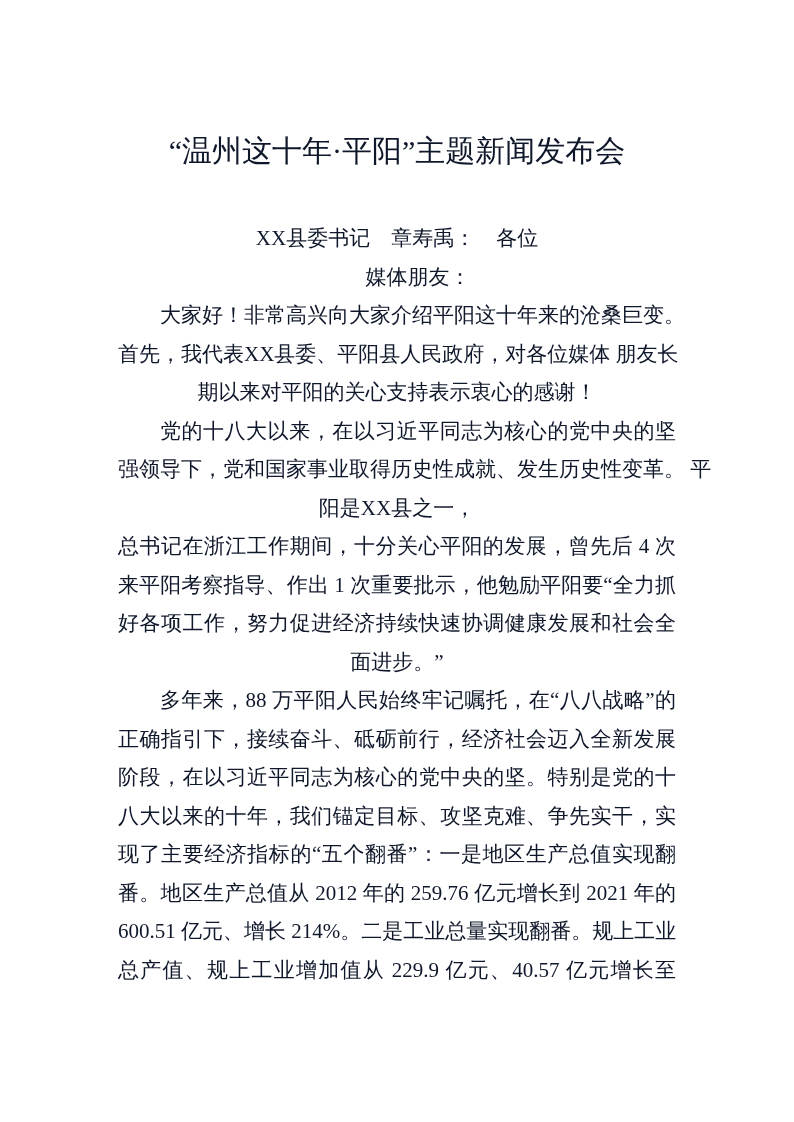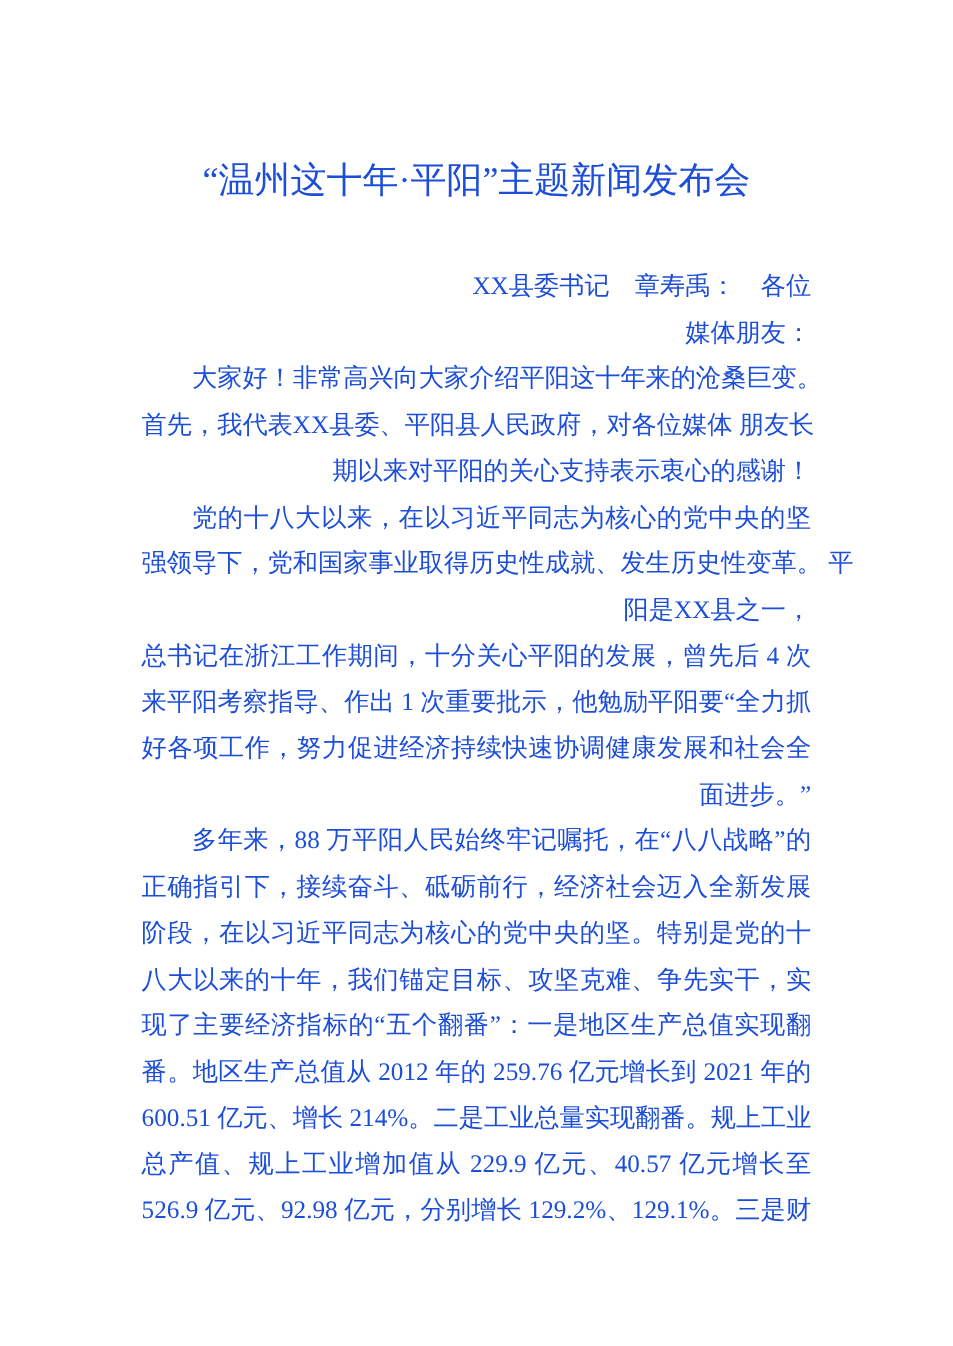--- a/index.html
+++ b/index.html
@@ -5,21 +5,21 @@
   html, body {
     margin: 0;
     padding: 0;
     background: #ffffff;
   }
   .page {
     position: relative;
     width: 794px;
     height: 1122px;
     background: #ffffff;
-    color: #1d4ed8;
+    color: #0f172a;
     font-family: "Liberation Serif", "DejaVu Serif", serif;
     box-sizing: border-box;
     padding: 132px 118px 0 118px;
     overflow: hidden;
   }
   .doc-title {
     margin: 0;
     font-size: 30px;
     font-weight: 500;
     line-height: 38px;
@@ -28,21 +28,21 @@
   }
   .doc-body {
     margin-top: 49px;
   }
   .line {
     box-sizing: border-box;
     width: 558px;
     font-size: 21px;
     line-height: 38.5px;
     white-space: pre;
-    text-align: right;
+    text-align: center;
   }
   .line.indent {
     padding-left: 42px;
   }
   .line.fill {
     text-align: justify;
     text-align-last: justify;
     text-justify: inter-character;
   }
 </style>
@@ -65,15 +65,14 @@
       <div class="line fill">好各项工作，努力促进经济持续快速协调健康发展和社会全</div>
       <div class="line">面进步。”</div>
       <div class="line indent fill">多年来，88 万平阳人民始终牢记嘱托，在“八八战略”的</div>
       <div class="line fill">正确指引下，接续奋斗、砥砺前行，经济社会迈入全新发展</div>
       <div class="line fill">阶段，在以习近平同志为核心的党中央的坚。特别是党的十</div>
       <div class="line fill">八大以来的十年，我们锚定目标、攻坚克难、争先实干，实</div>
       <div class="line fill">现了主要经济指标的“五个翻番”：一是地区生产总值实现翻</div>
       <div class="line fill">番。地区生产总值从 2012 年的 259.76 亿元增长到 2021 年的</div>
       <div class="line fill">600.51 亿元、增长 214%。二是工业总量实现翻番。规上工业</div>
       <div class="line fill">总产值、规上工业增加值从 229.9 亿元、40.57 亿元增长至</div>
-      <div class="line fill">526.9 亿元、92.98 亿元，分别增长 129.2%、129.1%。三是财</div>
     </div>
 </div>
 
 </body></html>

